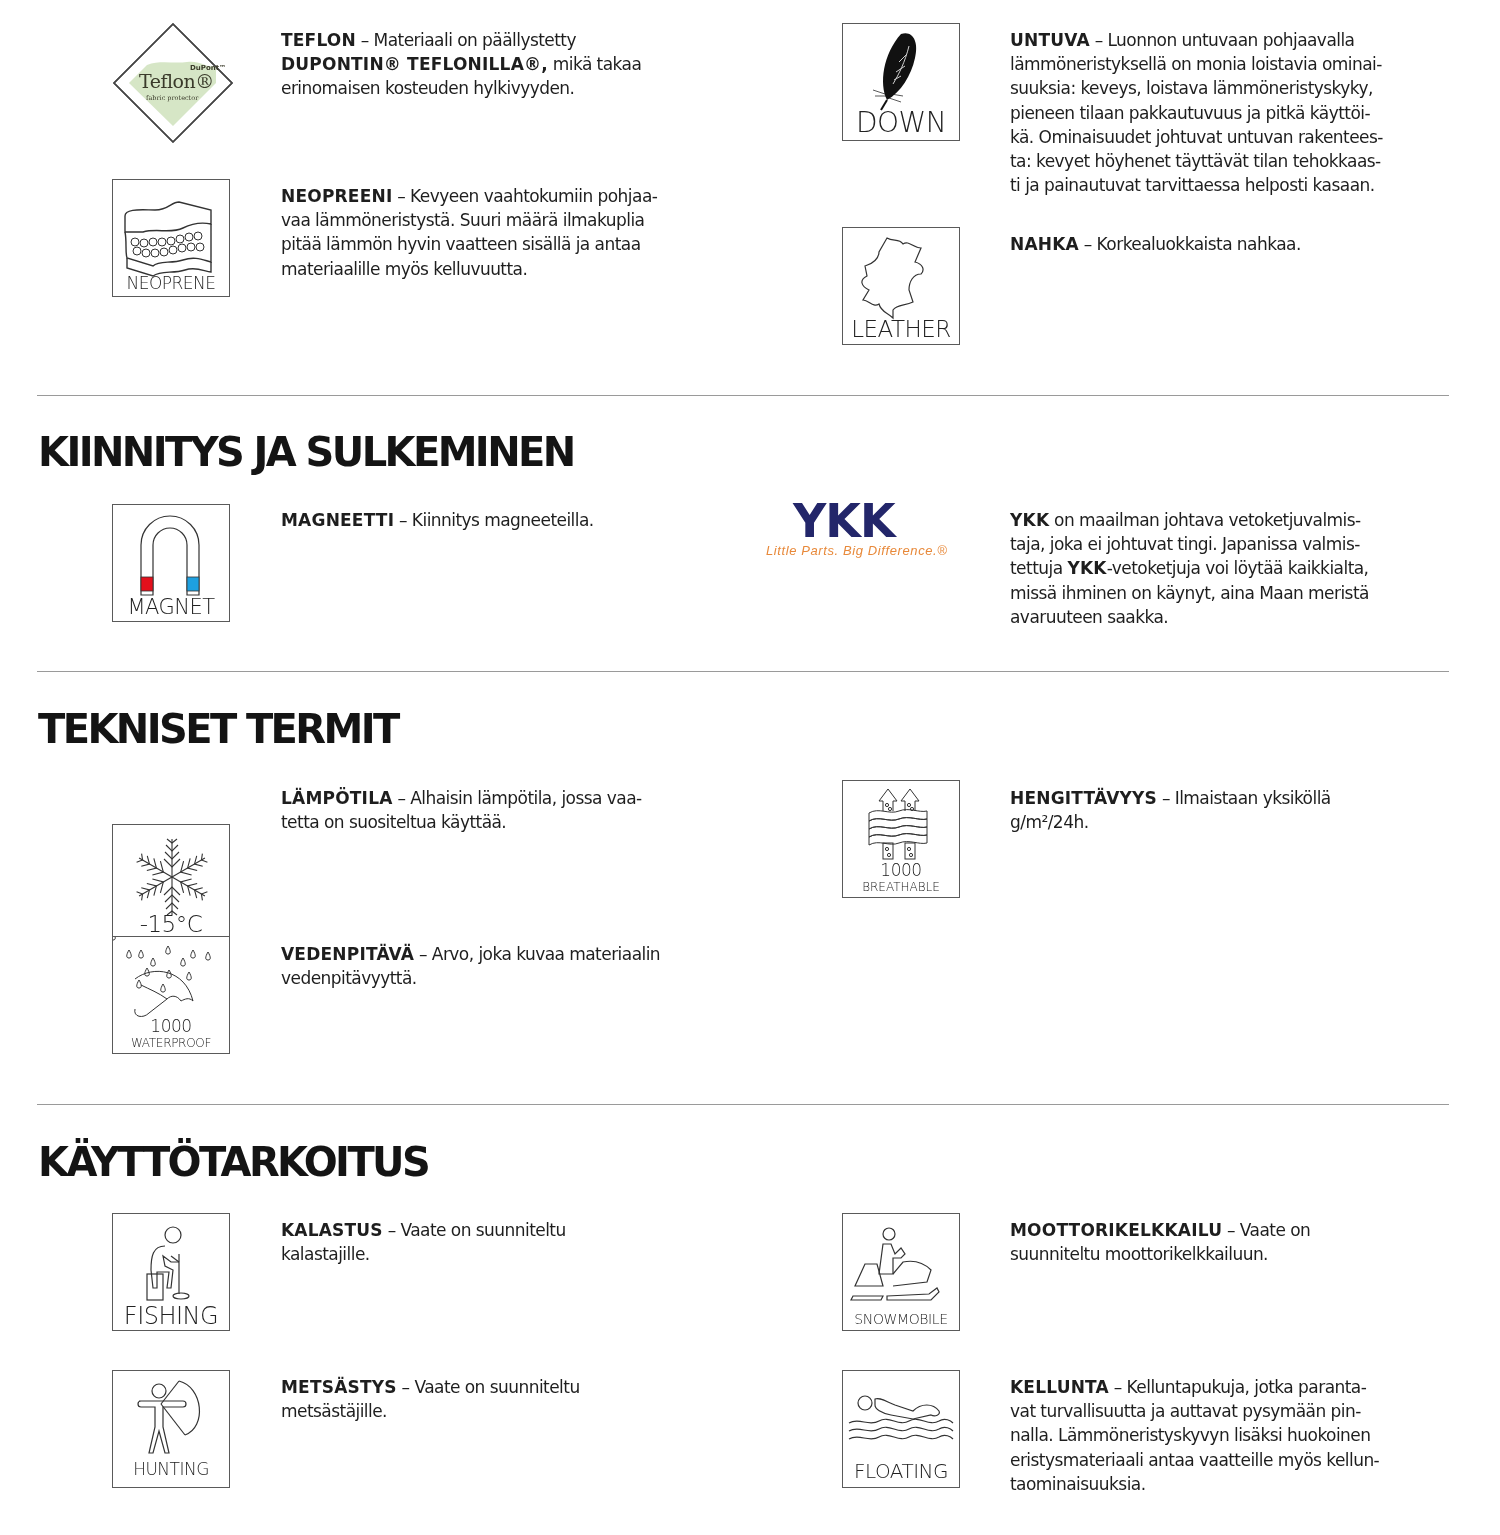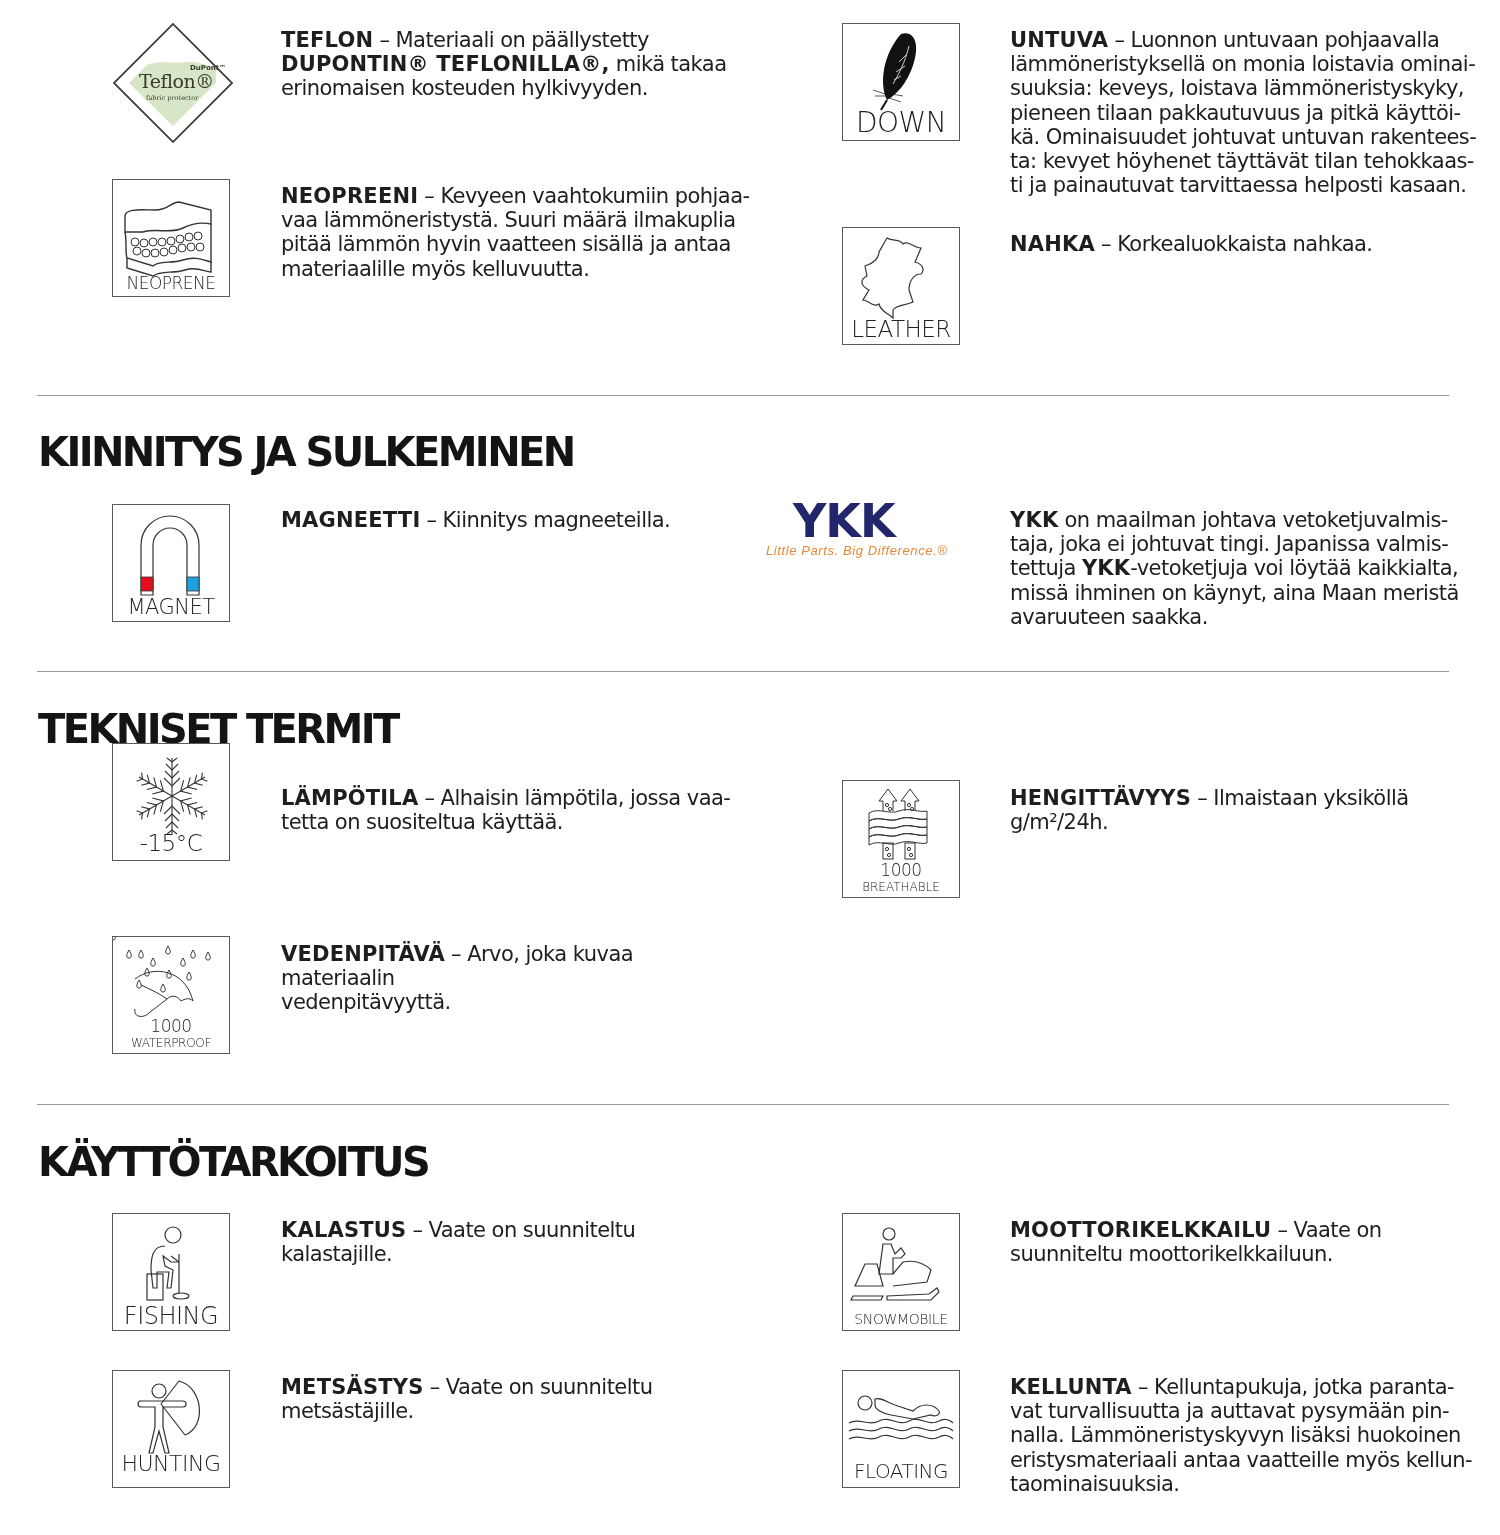--- a/index.html
+++ b/index.html
@@ -12,21 +12,21 @@
     position: absolute; width: 118px; height: 118px;
     border: 1.5px solid #5a5a5a; box-sizing: border-box; background: #fff;
   }
   .icon-box svg { position: absolute; left: 0; top: 0; width: 115px; height: 115px; }
   .icon-label {
     position: absolute; left: 0; right: 0; text-align: center;
     font-family: "DejaVu Sans", sans-serif; font-weight: 200; color: #222;
     letter-spacing: -0.5px; white-space: nowrap;
   }
   .desc {
-    position: absolute; font-size: 21px; line-height: 24.2px; color: #1e1e1e;
+    position: absolute; font-size: 17px; line-height: 24.2px; color: #1e1e1e;
     font-family: "DejaVu Sans", sans-serif; letter-spacing: -0.55px;
   }
   .desc b { font-weight: bold; letter-spacing: 0.2px; }
   .section-title {
     position: absolute; left: 38px; font-family: "DejaVu Sans", sans-serif;
     font-weight: 900; font-size: 40px; letter-spacing: -2.6px; color: #141414;
     transform: scaleY(1.03); transform-origin: left top;
   }
   .divider { position: absolute; left: 37px; width: 1412px; height: 0; border-top: 1.5px solid #9a9a9a; }
   .ykk-word {
@@ -161,21 +161,21 @@
   <span>taja, joka ei johtuvat tingi. Japanissa valmis-</span><br>
   <span>tettuja </span><b>YKK</b><span>-vetoketjuja voi löytää kaikkialta,</span><br>
   <span>missä ihminen on käynyt, aina Maan meristä</span><br>
   <span>avaruuteen saakka.</span>
 </div>
 
 <div class="divider" style="top:671px;"></div>
 
 <div class="section-title" style="top:705px;">TEKNISET TERMIT</div>
 
-<div class="icon-box" style="left:112px;top:743px;">
+<div class="icon-box" style="left:112px;top:824px;">
   <svg viewBox="0 0 115 115">
     <g stroke="#333" stroke-width="1.1" fill="none" transform="translate(59,52)">
       <g id="arm">
         <line x1="0" y1="0" x2="0" y2="-38"></line>
         <polyline points="-6,-32 0,-26 6,-32"></polyline>
           <polyline points="-7,-25 0,-18 7,-25"></polyline>
           <polyline points="-8,-18 0,-10 8,-18"></polyline>
           <polyline points="-5,-38 0,-34 5,-38"></polyline>
       </g>
       <use href="#arm" transform="rotate(60)"></use>
@@ -299,21 +299,21 @@
 <div class="icon-box" style="left:112px;top:1370px;">
   <svg viewBox="0 0 115 115">
     <g stroke="#333" stroke-width="1.2" fill="none">
       <circle cx="46" cy="20" r="7"></circle>
       <path d="M26,30 L70,30 C74,30 74,36 70,36 L50,36 L50,56 L56,82 L52,82 L46,60 L40,82 L36,82 L42,56 L42,36 L28,36 C24,36 24,30 28,30 Z"></path>
       <path d="M66,10 C90,16 94,56 72,64"></path>
       <line x1="66" y1="10" x2="48" y2="33"></line>
         <line x1="48" y1="33" x2="72" y2="64"></line>
     </g>
   </svg>
-  <div class="icon-label" style="top:80px;font-size:22px;">HUNTING</div>
+  <div class="icon-label" style="top:88px;font-size:17px;">HUNTING</div>
 </div>
 <div class="desc" style="left:281px;top:1375px;width:470px;">
   <b>METSÄSTYS</b>
   <span>– Vaate on suunniteltu</span><br>
   <span>metsästäjille.</span>
 </div>
 
 <div class="icon-box" style="left:842px;top:1370px;">
   <svg viewBox="0 0 115 115">
     <g stroke="#333" stroke-width="1.2" fill="none">

